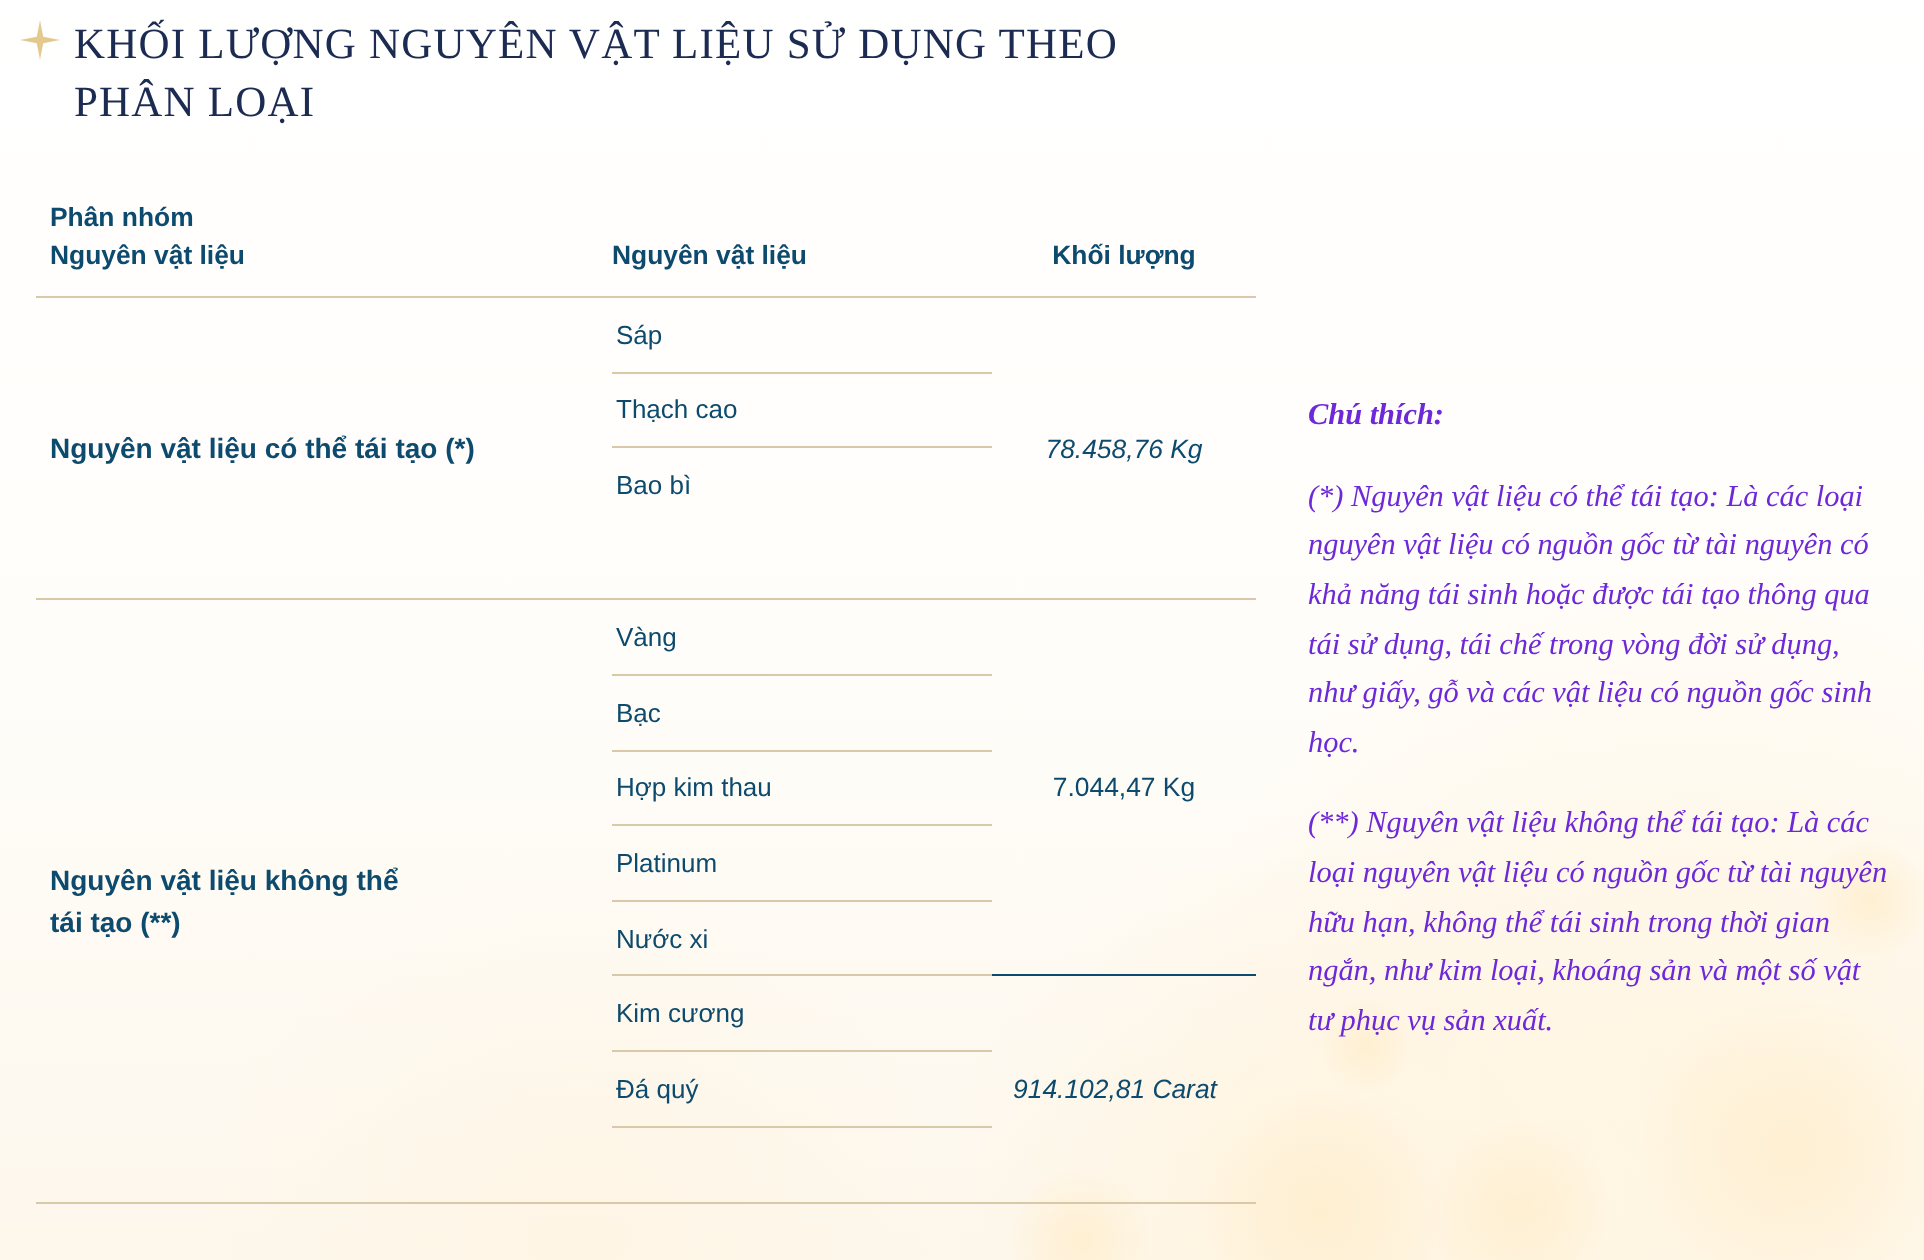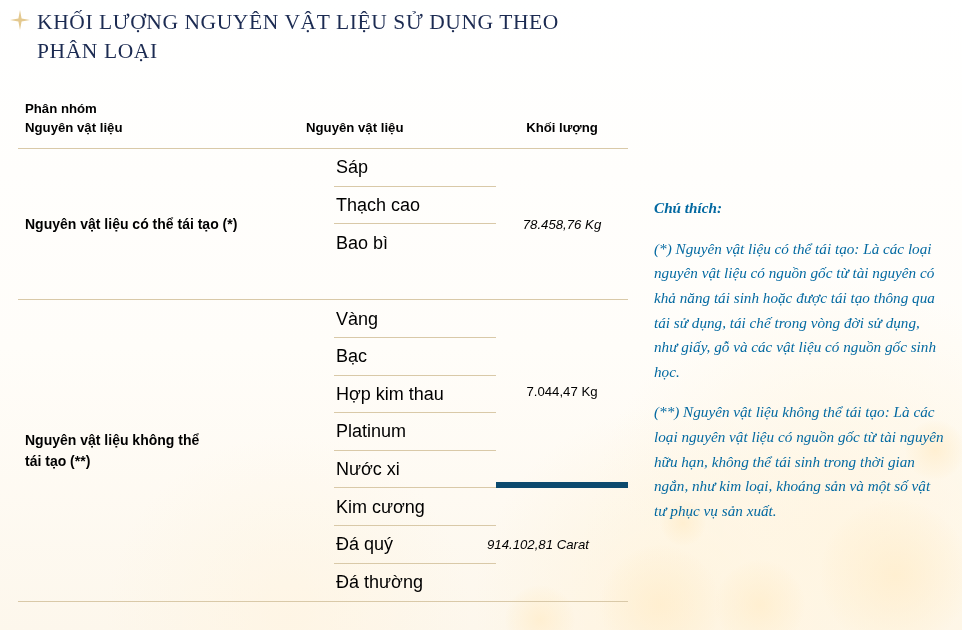--- a/index.html
+++ b/index.html
@@ -65,21 +65,21 @@
     height: 20px;
     z-index: 3;
   }
 
   
   .table {
     position: absolute;
     left: 18px;
     top: 86px;
     width: 610px;
-    color: #000000;
+    color: #0c4a6e;
   }
   .thead {
     display: flex;
     align-items: flex-end;
     border-bottom: 1px solid #d9c9a8;
     height: 62px;
   }
   .th {
     font-size: 13.2px;
     font-weight: bold;
@@ -105,52 +105,51 @@
     align-items: center;
     font-size: 14px;
     font-weight: bold;
     line-height: 1.5;
   }
   .col-mid {
     width: 190px;
     box-sizing: border-box;
   }
   .mat-cell {
-    font-size: 18px;
+    font-size: 13px;
     line-height: 1;
     padding: 11px 0 11px 2px;
     border-bottom: 1px solid #d9c9a8;
     box-sizing: border-box;
     height: 37.6px;
     display: flex;
     align-items: center;
-    margin-left: 28px;
   }
   .mat-cell.last { border-bottom: none; }
 
   .qty-block {
     width: 132px;
     box-sizing: border-box;
     display: flex;
     align-items: center;
     justify-content: center;
     font-size: 13.2px;
-    border-bottom: 6px solid #0c4a6e;
+    border-bottom: 1px solid #0c4a6e;
   }
   .qty-block.last { border-bottom: none; font-style: italic; }
   .qty-col { display: flex; flex-direction: column; width: 132px; }
-  .qty-wide { width: 150px; margin-left: -9px; }
+  .qty-wide { width: 150px; margin-left: -9px; text-align: center; }
 
   
   .notes {
     position: absolute;
     left: 654px;
     top: 196px;
     width: 290px;
-    color: #0369a1;
+    color: #6d28d9;
     font-family: "Liberation Serif", serif;
     font-style: italic;
     font-size: 15.2px;
     line-height: 1.62;
   }
   .notes .lead { font-weight: bold; margin: 0 0 16px 0; }
   .notes p { margin: 0 0 16px 0; }
 </style>
 </head>
 <body>
@@ -204,21 +203,20 @@
         </div>
       </div>
       <div class="col-mid">
         <div class="mat-cell">Vàng</div>
         <div class="mat-cell">Bạc</div>
         <div class="mat-cell">Hợp kim thau</div>
         <div class="mat-cell">Platinum</div>
         <div class="mat-cell">Nước xi</div>
         <div class="mat-cell">Kim cương</div>
         <div class="mat-cell">Đá quý</div>
-        <div class="mat-cell last">Đá thường</div>
       </div>
       <div class="qty-col">
         <div class="qty-block" style="height:188px;">7.044,47 Kg</div>
         <div class="qty-block last" style="height:112.8px;">
           <span class="qty-wide">914.102,81 Carat</span>
         </div>
       </div>
     </div>
 
   </div>

